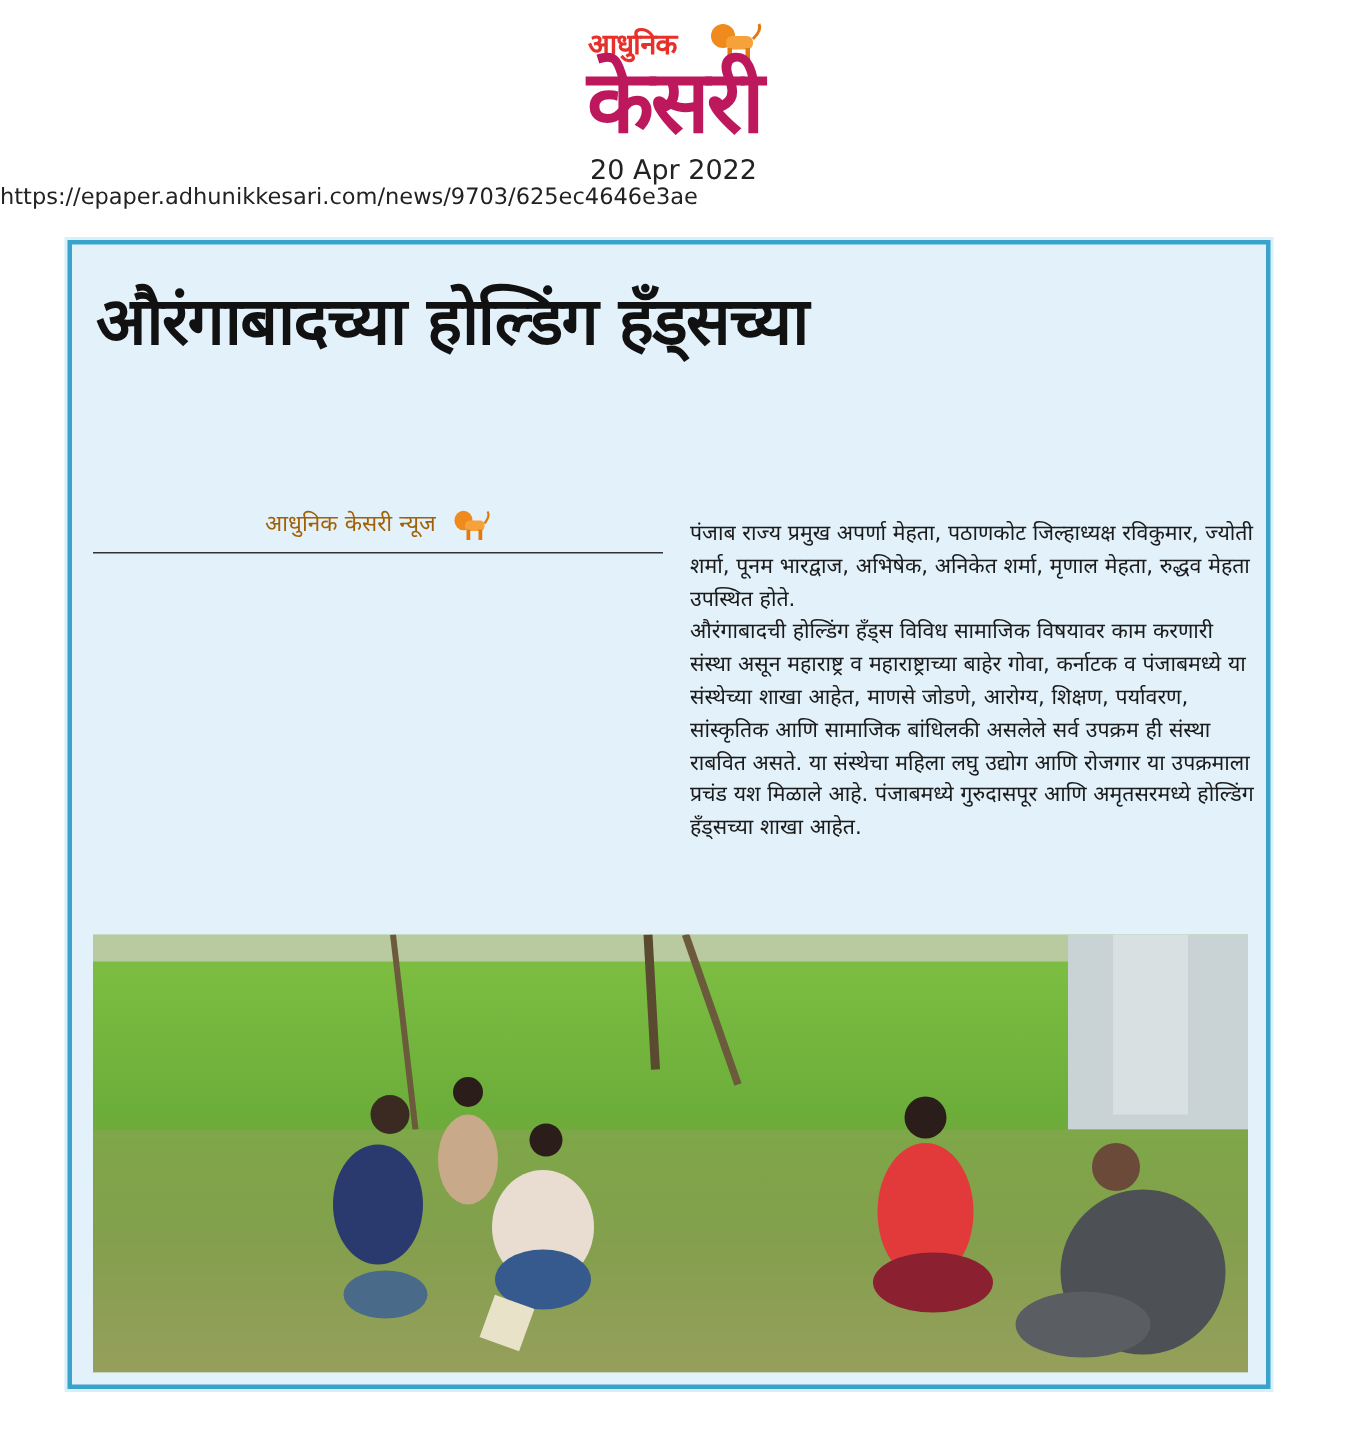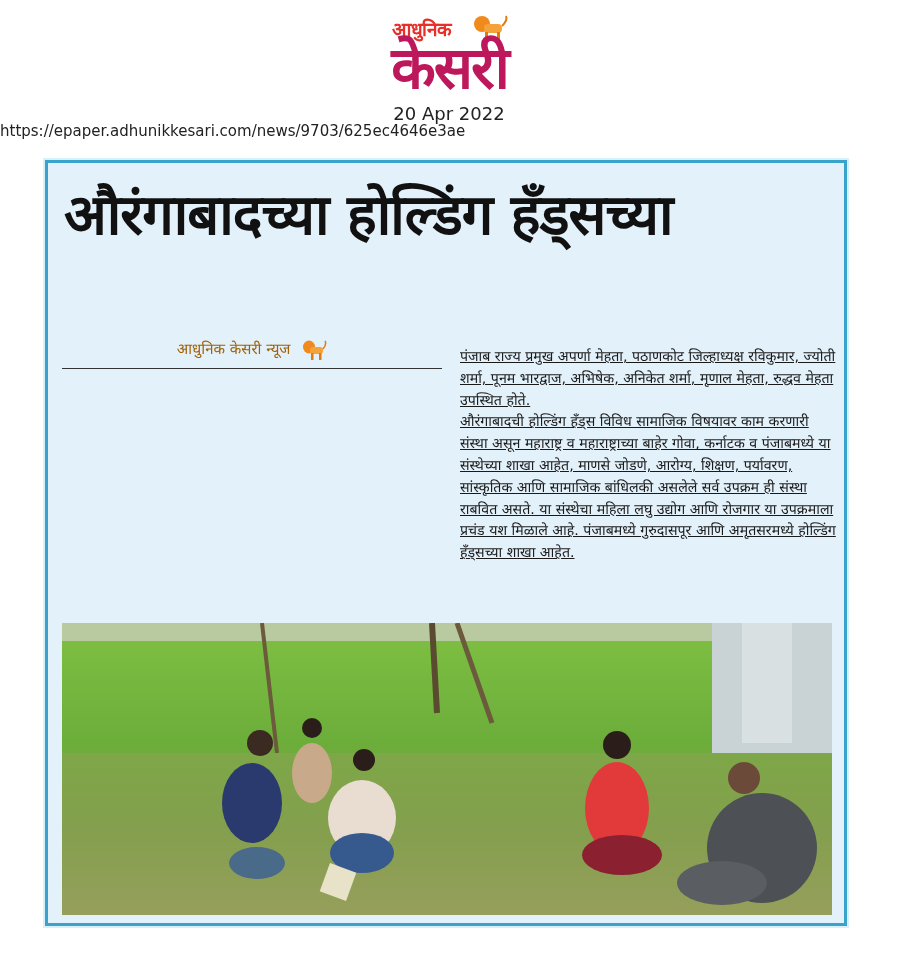--- a/index.html
+++ b/index.html
@@ -5,27 +5,27 @@
   html, body { margin:0; padding:0; background:#ffffff; }
   body { width:898px; height:960px; position:relative; overflow:hidden; font-family:"DejaVu Sans", sans-serif; }
   .masthead { position:absolute; left:0; top:0; width:898px; height:150px; text-align:center; }
   .logo { position:absolute; left:352px; top:14px; width:195px; height:90px; }
   .logo-small { position:absolute; left:40px; top:2px; font-size:19px; color:#e8302a; font-weight:bold; font-family:Liberation Mono, monospace; letter-spacing:-0.5px; }
   .logo-big { position:absolute; left:0; top:18px; width:195px; font-size:58px; line-height:72px; font-weight:bold; color:#be185d; font-family:"DejaVu Sans", sans-serif; letter-spacing:-2px; text-align:center; }
   .logo-lion { position:absolute; left:118px; top:0; width:40px; height:28px; }
   .date { position:absolute; left:0; width:898px; top:103px; font-size:18px; color:#222; font-family:"DejaVu Sans", sans-serif; text-align:center; }
   .url { position:absolute; left:0; width:898px; top:122px; font-size:15px; color:#222; font-family:"DejaVu Sans", sans-serif; text-align:left; }
   .clip { position:absolute; left:45px; top:160px; width:802px; height:766px; background:#e3f1fa; border:3px solid #3aa3cc; box-sizing:border-box; box-shadow:0 0 0 2px #d8f0fa; }
-  .headline { position:absolute; left:16px; top:12px; width:780px; font-family:"DejaVu Sans", sans-serif; font-weight:bold; color:#111; font-size:56px; line-height:80px; letter-spacing:-1px; }
+  .headline { position:absolute; left:16px; top:12px; width:780px; font-family:"DejaVu Sans", sans-serif; font-weight:bold; color:#111; font-size:44px; line-height:80px; letter-spacing:-1px; }
   .byline { position:absolute; left:14px; top:175px; width:380px; height:30px; border-bottom:1.5px solid #333; text-align:center; font-size:15px; color:#a16207; }
   .byline .lion { display:inline-block; width:26px; height:22px; vertical-align:middle; margin-left:6px; }
   .col { position:absolute; font-size:14.2px; line-height:21.8px; color:#1a1a1a; font-family:"DejaVu Sans", sans-serif; }
   .col1 { left:14px; top:222px; width:384px; }
   .col2 { left:412px; top:183px; width:380px; }
-  .col p { margin:0;text-decoration:underline; }
+  .col p { margin:0; }
   .lead { font-weight:bold; }
   .photo { position:absolute; left:14px; top:460px; width:770px; height:292px; overflow:hidden; }
 </style>
 </head>
 <body>
 
 <div class="masthead">
   <div class="logo">
     <span class="logo-small">आधुनिक</span>
     <svg class="logo-lion" viewBox="0 0 40 28">

